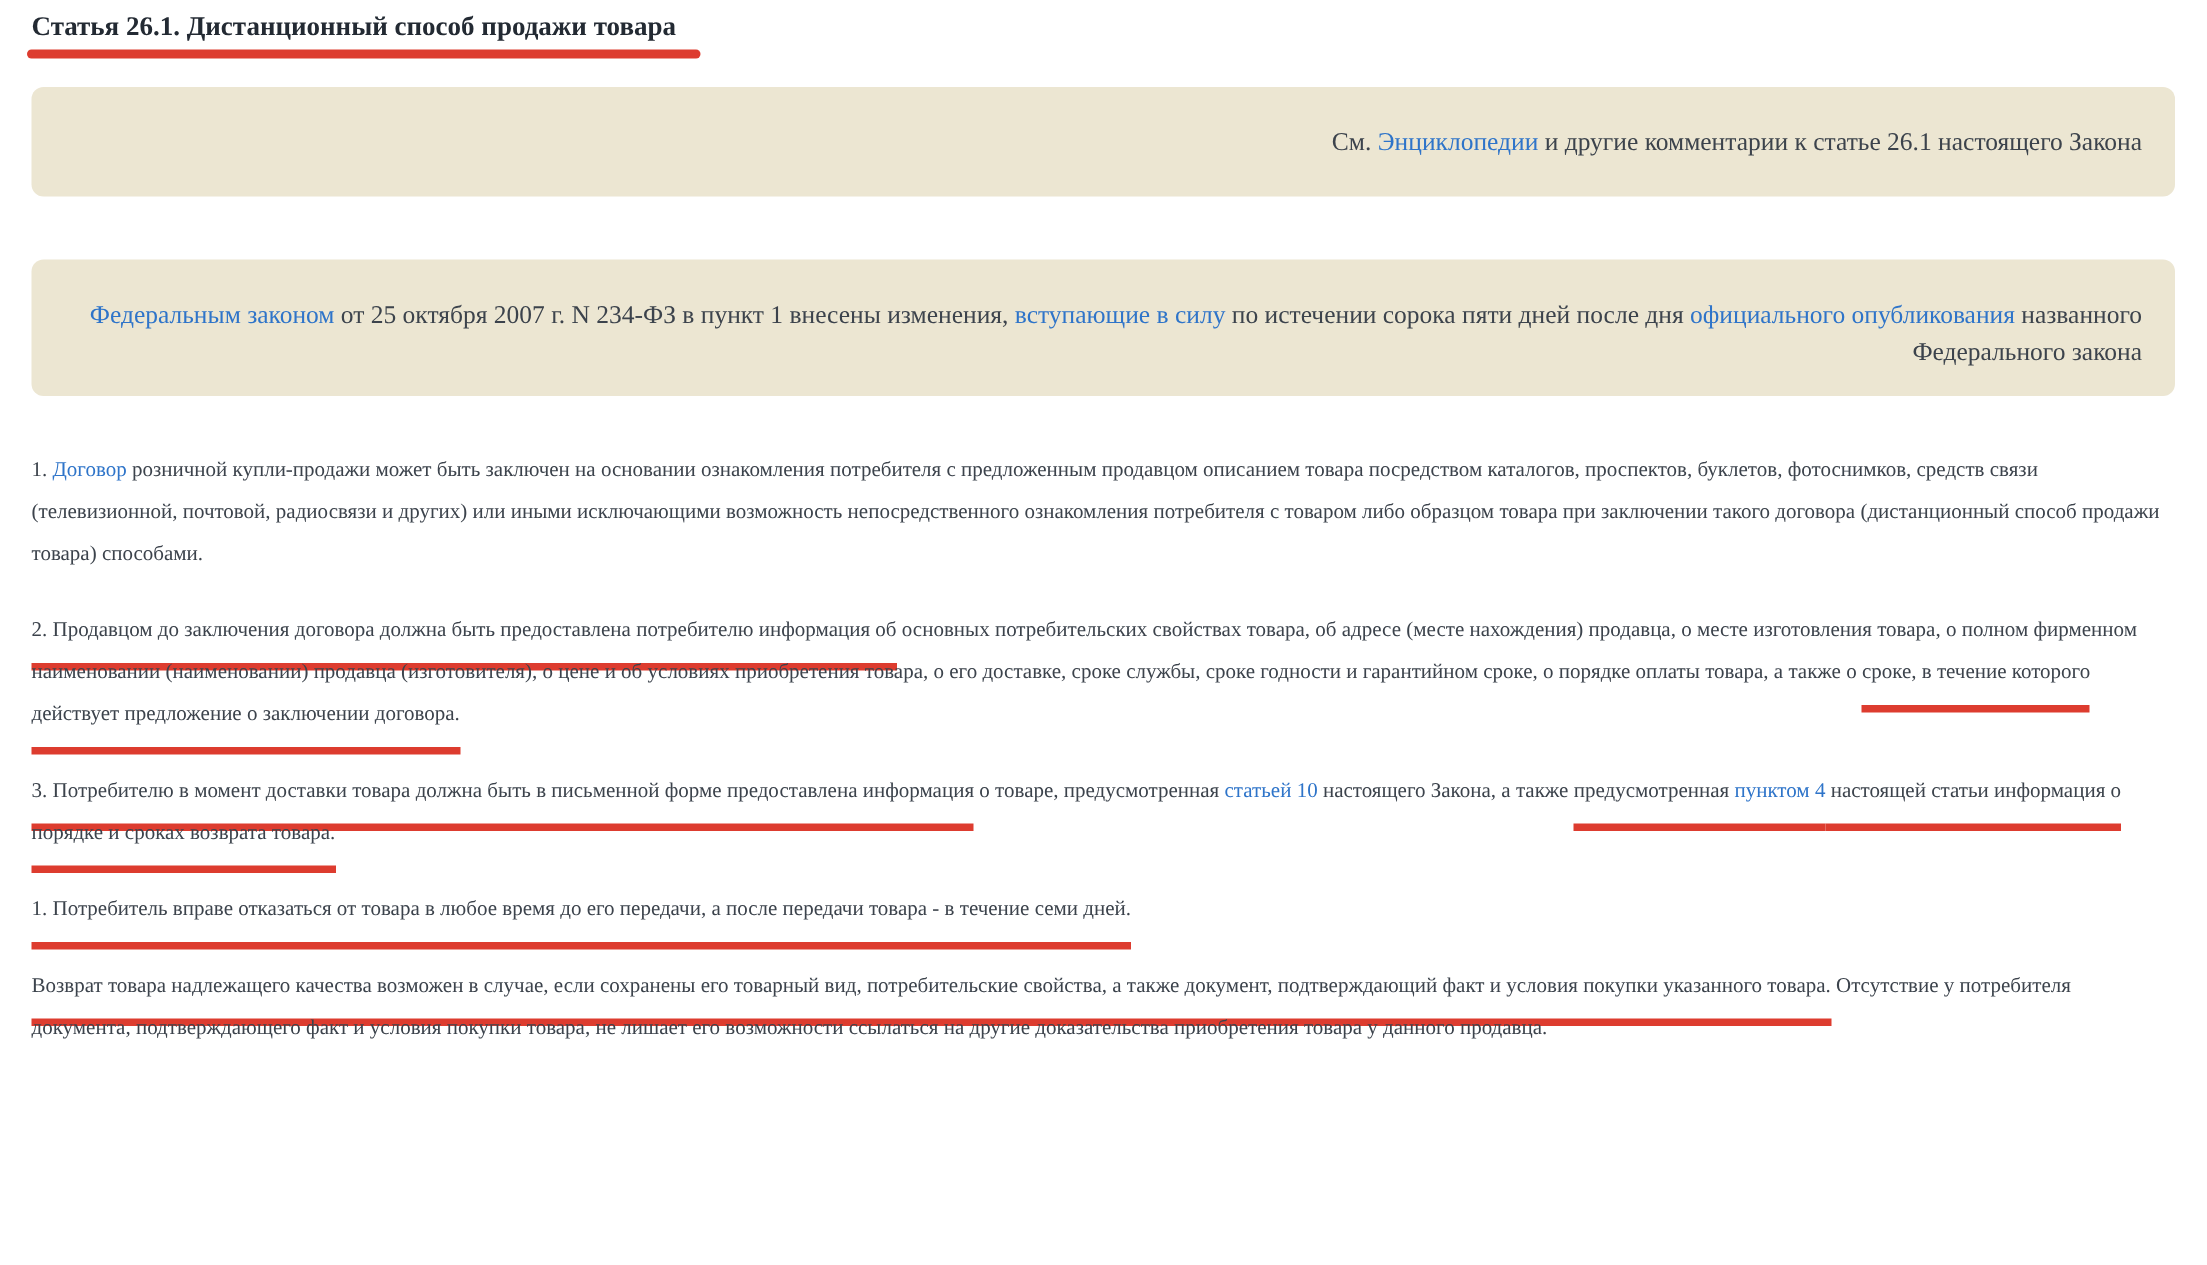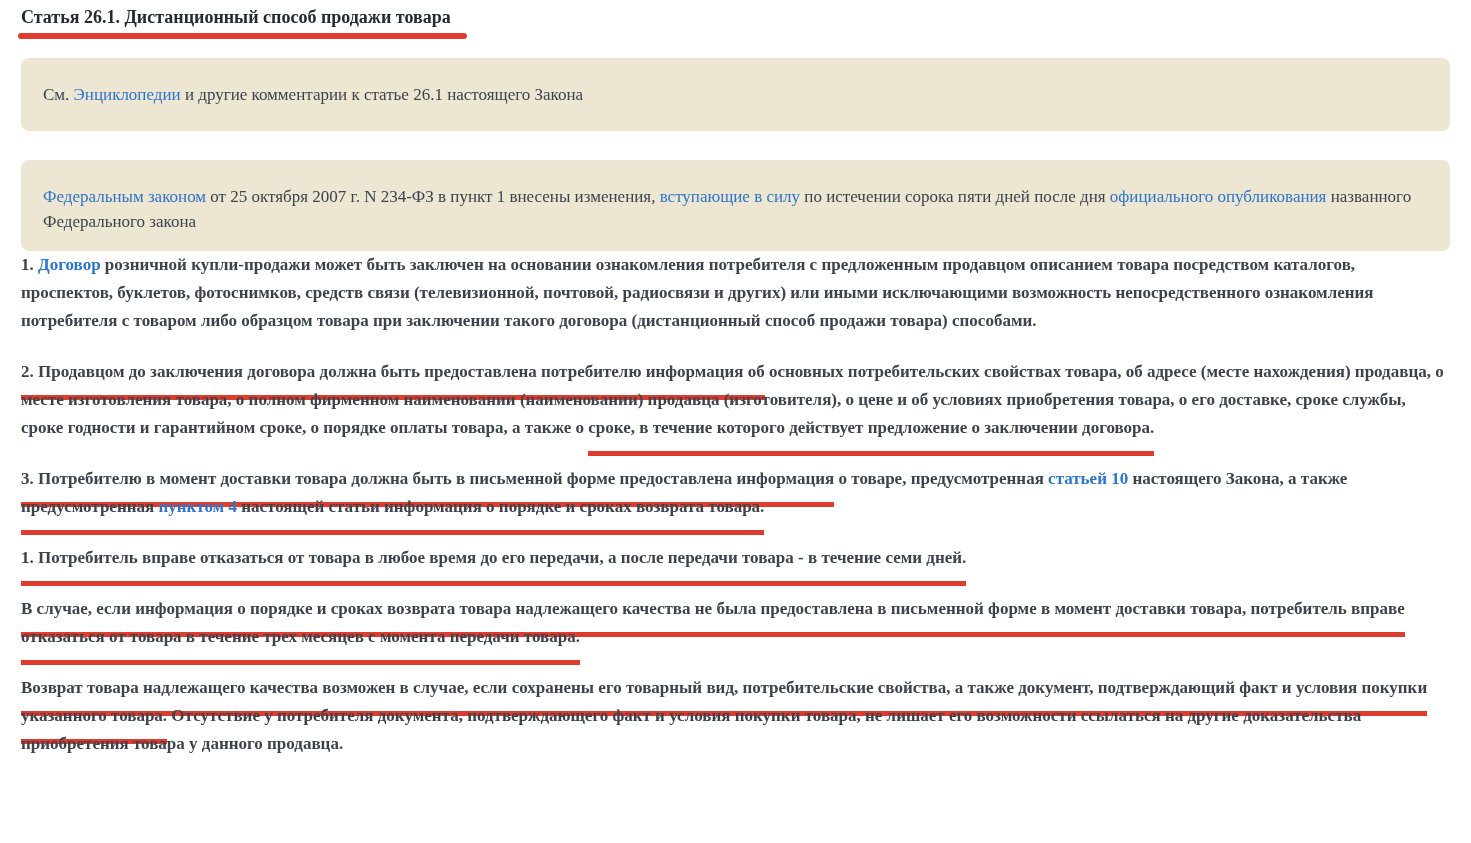--- a/index.html
+++ b/index.html
@@ -40,28 +40,29 @@
     height:6px;
     border-radius:3px;
     background:var(--red);
   }
   .note{
     background:var(--note-bg);
     border-radius:8px;
     padding:24px 22px;
     font-size:17px;
     line-height:25px;
+    text-align:right;
   }
   .note-first{margin-top:19px;}
-  .note-second{margin-top:29px;padding-bottom:17px;}
+  .note-second{margin-top:42px;padding-bottom:17px;}
   .note-line{min-height:25px;}
   .content{
-    font-size:17px;
+    margin-top:36px;
+    font-size:14px;
     line-height:28px;
-    font-weight:bold;
   }
   .content p{margin:0 0 23px 0;}
   a.lnk{
     color:var(--link);
     text-decoration:none;
     cursor:pointer;
   }
   .hl{
     border-bottom:5px solid var(--red);
     padding-bottom:14px;
@@ -82,17 +83,16 @@
 
   <div class="note note-second">
       <div class="note-line"><a href="#" class="lnk">Федеральным законом</a><span> от 25 октября 2007 г. N 234-ФЗ в пункт 1 внесены изменения, </span><a href="#" class="lnk">вступающие в силу</a><span> по истечении сорока пяти дней после дня </span><a href="#" class="lnk">официального опубликования</a><span> названного Федерального закона</span></div>
     </div>
 
   <div class="content" id="content">
       <p><span>1. </span><a href="#" class="lnk">Договор</a><span> розничной купли-продажи может быть заключен на основании ознакомления потребителя с предложенным продавцом описанием товара посредством каталогов, проспектов, буклетов, фотоснимков, средств связи (телевизионной, почтовой, радиосвязи и других) или иными исключающими возможность непосредственного ознакомления потребителя с товаром либо образцом товара при заключении такого договора (дистанционный способ продажи товара) способами.</span></p>
       <p><span class="hl">2. Продавцом до заключения договора должна быть предоставлена потребителю информация об</span><span> основных потребительских свойствах товара, об адресе (месте нахождения) продавца, о месте изготовления товара, о полном фирменном наименовании (наименовании) продавца (изготовителя), о цене и об условиях приобретения товара, о его доставке, сроке службы, сроке годности и гарантийном сроке, о порядке оплаты товара, а также о </span><span class="hl">сроке, в течение которого действует предложение о заключении договора.</span></p>
       <p><span class="hl">3. Потребителю в момент доставки товара должна быть в письменной форме предоставлена информация</span><span> о товаре, предусмотренная </span><a href="#" class="lnk">статьей 10</a><span> настоящего Закона, а также </span><span class="hl">предусмотренная </span><a href="#" class="lnk hl">пунктом 4</a><span class="hl"> настоящей статьи информация о порядке и сроках возврата товара.</span></p>
       <p><span class="hl">1. Потребитель вправе отказаться от товара в любое время до его передачи, а после передачи товара - в течение семи дней.</span></p>
-      <p><span class="hl">В случае, если информация о порядке и сроках возврата товара надлежащего качества не была предоставлена в письменной форме в момент доставки товара, потребитель вправе отказаться от товара в течение трех месяцев с момента передачи товара.</span></p>
       <p><span class="hl">Возврат товара надлежащего качества возможен в случае, если сохранены его товарный вид, потребительские свойства, а также документ, подтверждающий факт и условия покупки указанного товара.</span><span> Отсутствие у потребителя документа, подтверждающего факт и условия покупки товара, не лишает его возможности ссылаться на другие доказательства приобретения товара у данного продавца.</span></p>
     </div>
 
 </div>
 
 </body></html>

